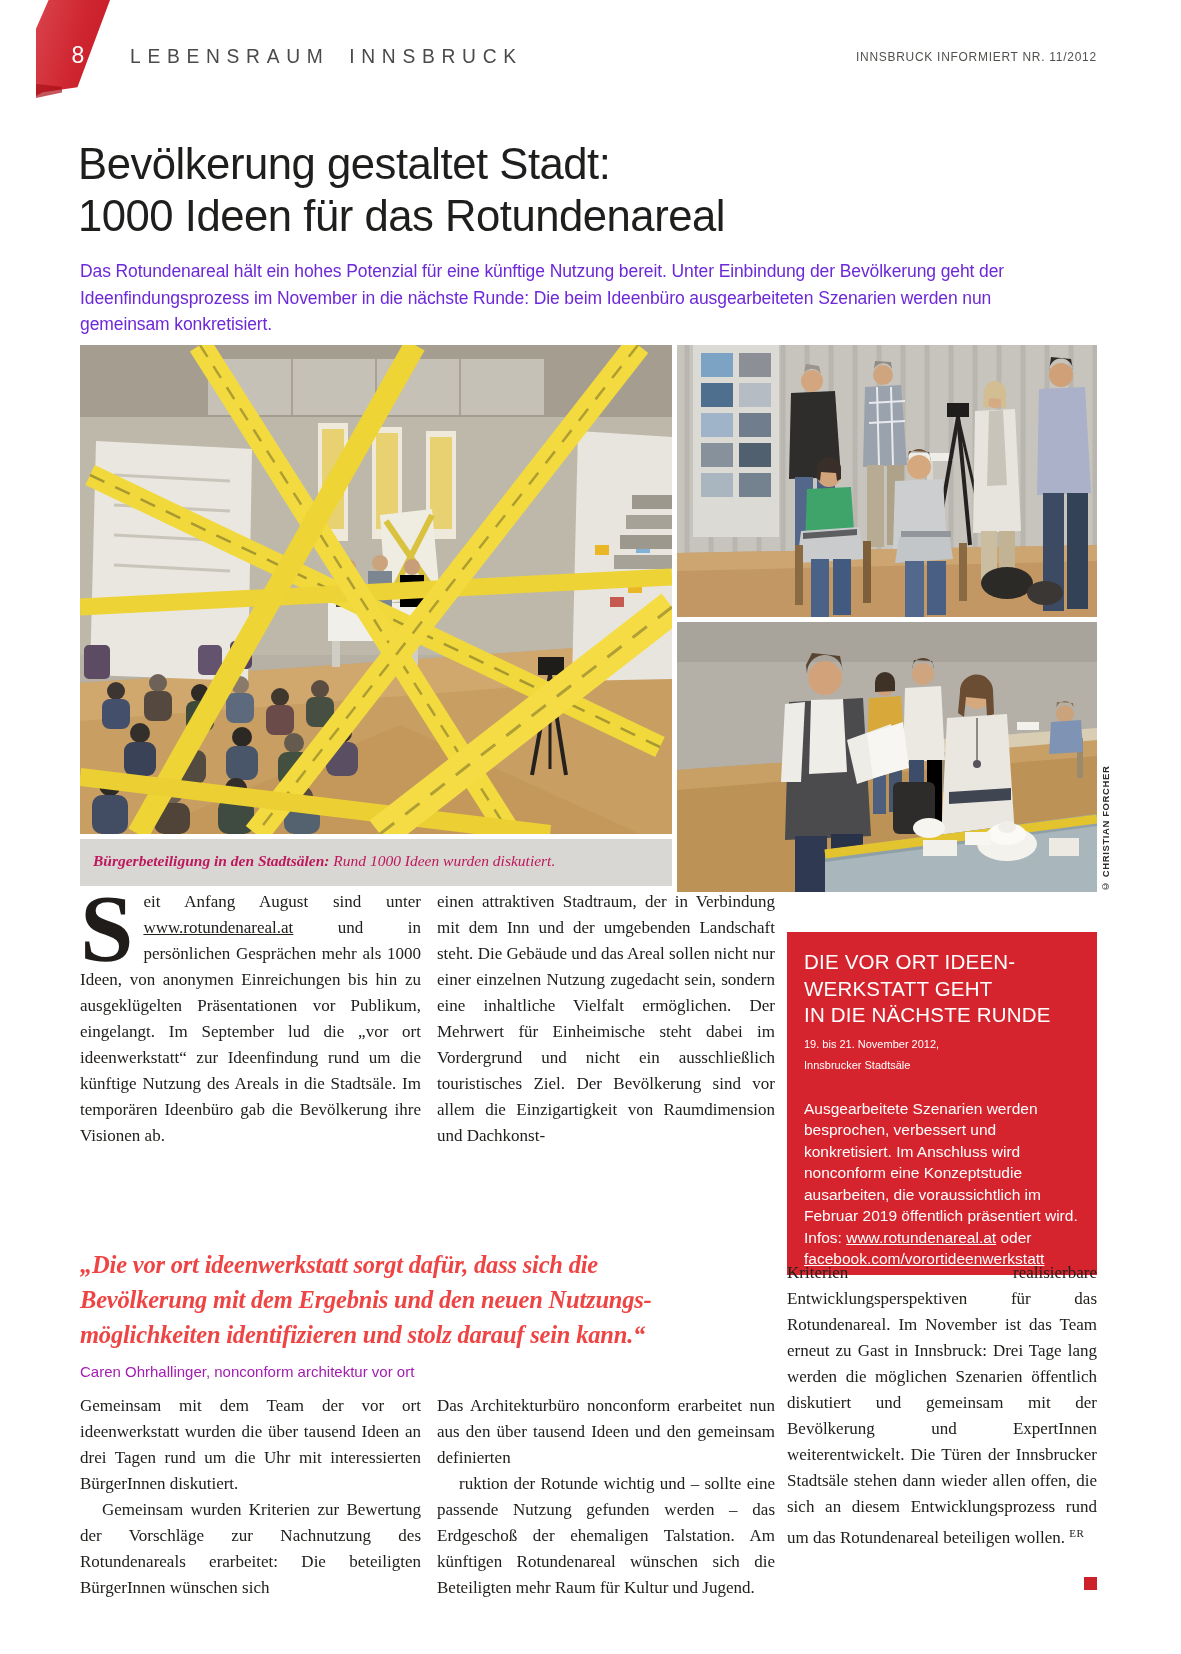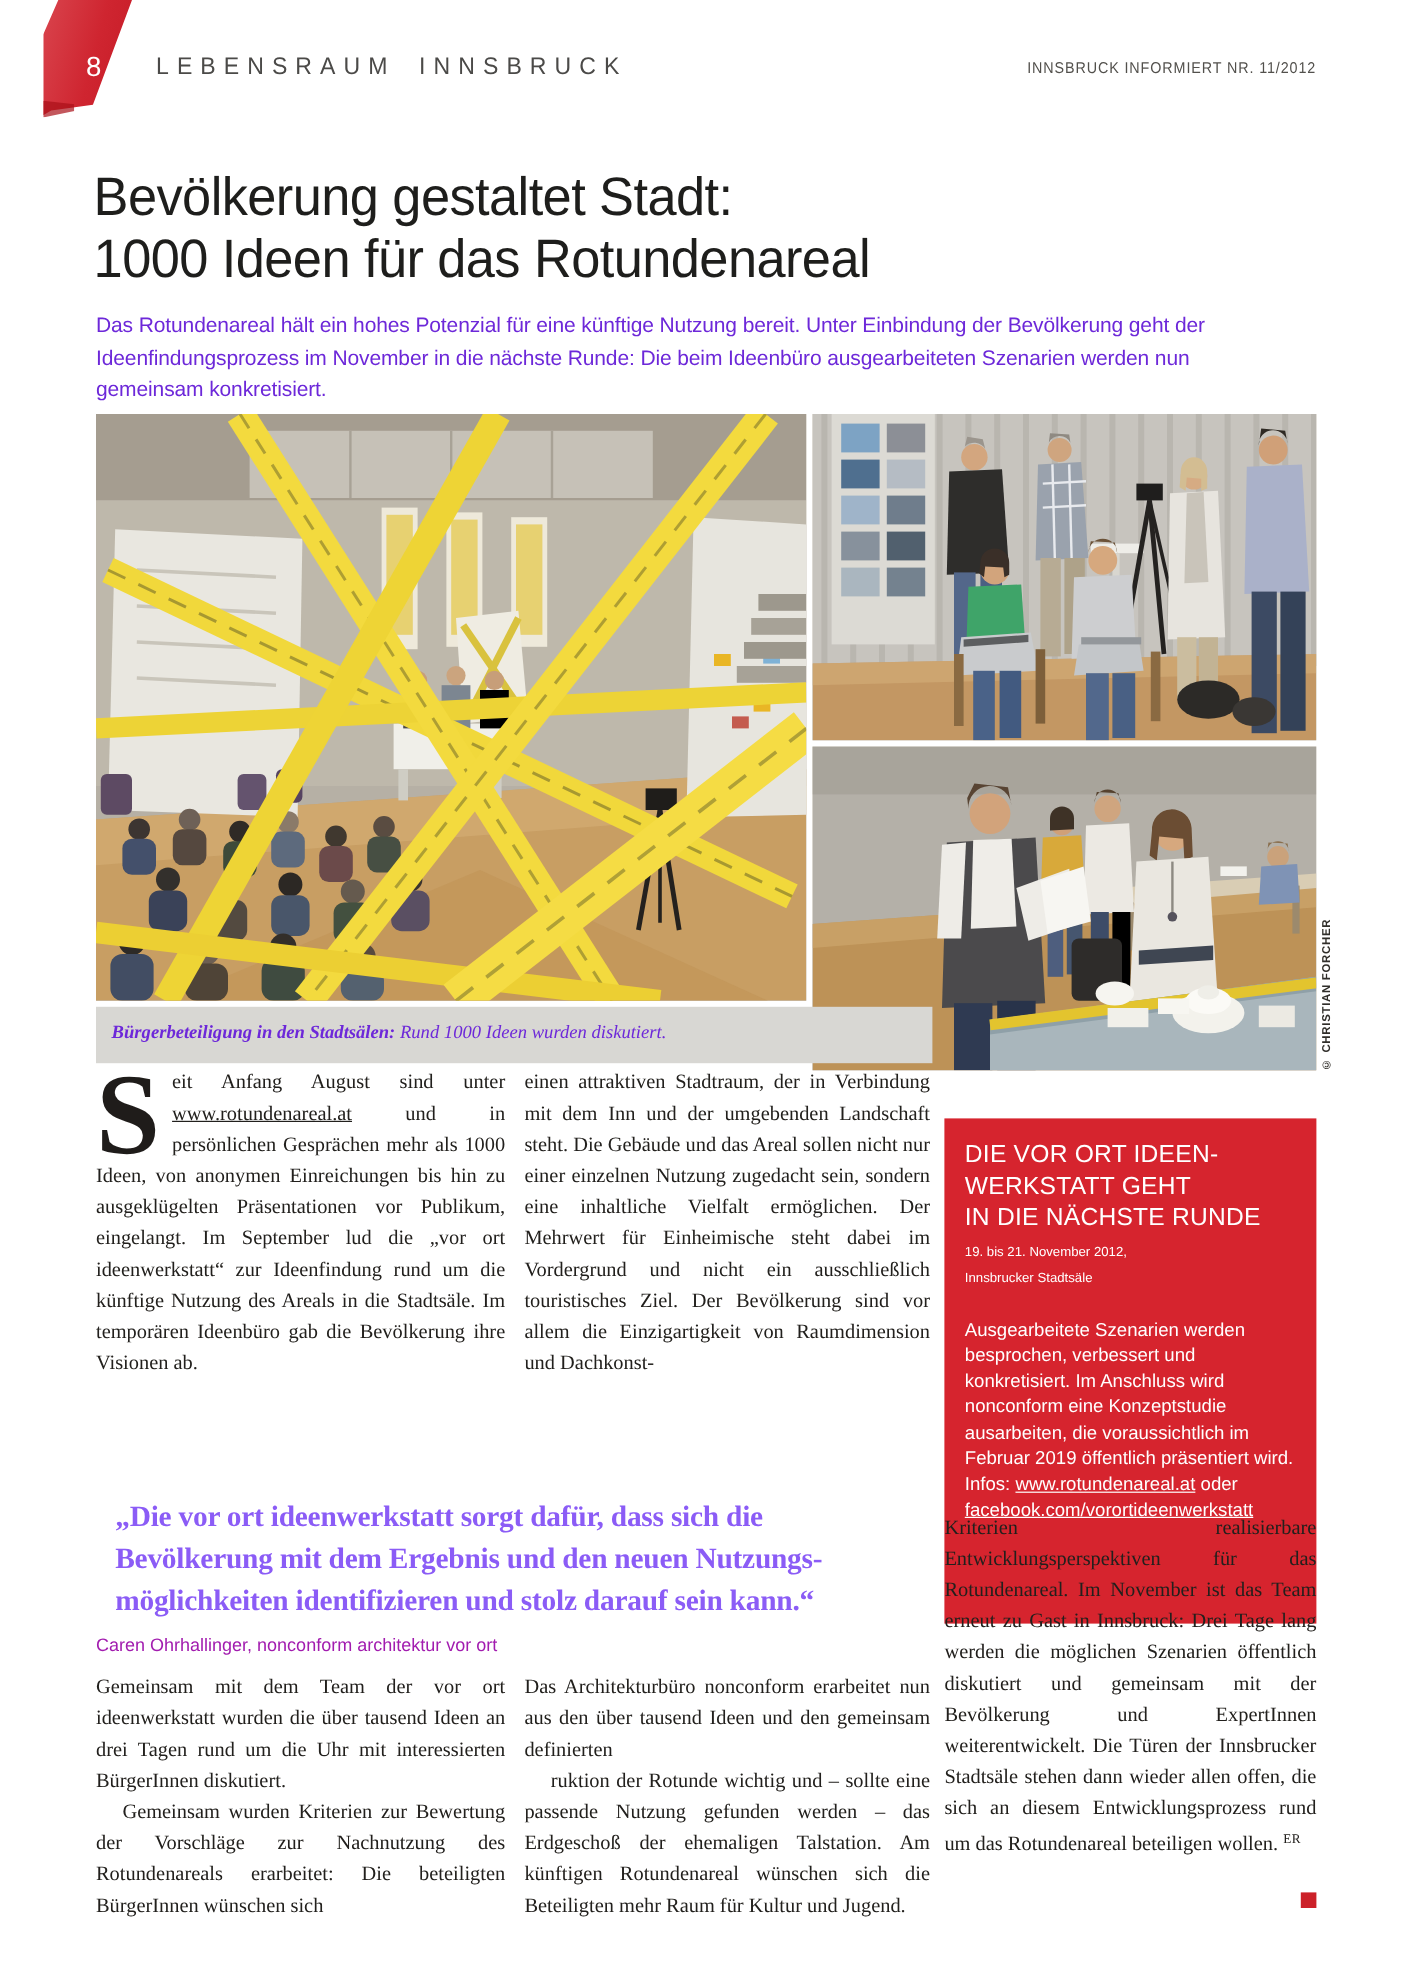--- a/index.html
+++ b/index.html
@@ -45,23 +45,23 @@
     line-height:26.5px;letter-spacing:-.1px;font-weight:400;
   }
 
   
   .photo{overflow:hidden;background:#cfcac0;}
   .photo svg{display:block;width:100%;height:100%;}
   .photo-left{left:80px;top:345px;width:592px;height:489px;}
   .photo-tr{left:677px;top:345px;width:420px;height:272px;}
   .photo-br{left:677px;top:622px;width:420px;height:270px;}
   .caption-bar{
-    left:80px;top:839px;width:697px;height:47px;background:#d8d7d3;
+    left:80px;top:839px;width:592px;height:47px;background:#d8d7d3;
     font-family:"Liberation Serif",serif;font-style:italic;font-size:15.5px;
-    color:#6d28d9;padding:13px 0 0 13px;box-sizing:border-box;
+    color:#be185d;padding:13px 0 0 13px;box-sizing:border-box;
   }
   .caption-bar b{font-weight:700;}
   .credit{
     left:1100px;top:738px;width:14px;height:154px;
     writing-mode:vertical-rl;transform:rotate(180deg);
     font-size:9.5px;font-weight:700;letter-spacing:.6px;color:#2f2d29;
     white-space:nowrap;
   }
 
   
@@ -78,36 +78,36 @@
   .bodycol p+p{text-indent:22px;}
   .dropcap{
     float:left;font-family:"Liberation Serif",serif;font-weight:700;
     font-size:96px;line-height:76px;color:#1f1c1a;margin:2px 10px 0 0;
   }
   .ulink{text-decoration:underline;color:inherit;}
   .er{font-size:11px;letter-spacing:.5px;vertical-align:6px;}
 
   
   .infobox{
-    left:787px;top:932px;width:310px;height:421px;background:#d6242e;
+    left:787px;top:932px;width:310px;height:343px;background:#d6242e;
     color:#ffffff;box-sizing:border-box;padding:17px 16px 0 17px;
   }
   .infobox .ib-title{
     font-size:20.5px;line-height:26.5px;font-weight:400;letter-spacing:.2px;
     white-space:pre-line;
   }
   .infobox .ib-sub{font-size:11px;line-height:21.5px;margin-top:5px;white-space:pre-line;}
   .infobox .ib-body{font-size:15.5px;line-height:21.5px;margin-top:21px;}
   .infobox .ib-infos{font-size:15.5px;line-height:21.5px;}
   .infobox a{color:#ffffff;text-decoration:underline;}
 
   
   .quote{
-    left:96px;top:1247px;width:720px;color:#8b5cf6;
-    font-family:"Liberation Serif",serif;font-weight:700;
+    left:80px;top:1247px;width:720px;color:#ef4444;
+    font-family:"Liberation Serif",serif;font-style:italic;font-weight:700;
     font-size:24.5px;line-height:35px;white-space:pre-line;letter-spacing:-.2px;
   }
   .quote-attr{left:80px;top:1363px;font-size:15px;color:#a21caf;}
 
   .end-mark{left:1084px;top:1577px;width:13px;height:13px;background:#cc2129;}
 </style>
 </head>
 <body>
 
 <div class="abs ribbon"></div>

